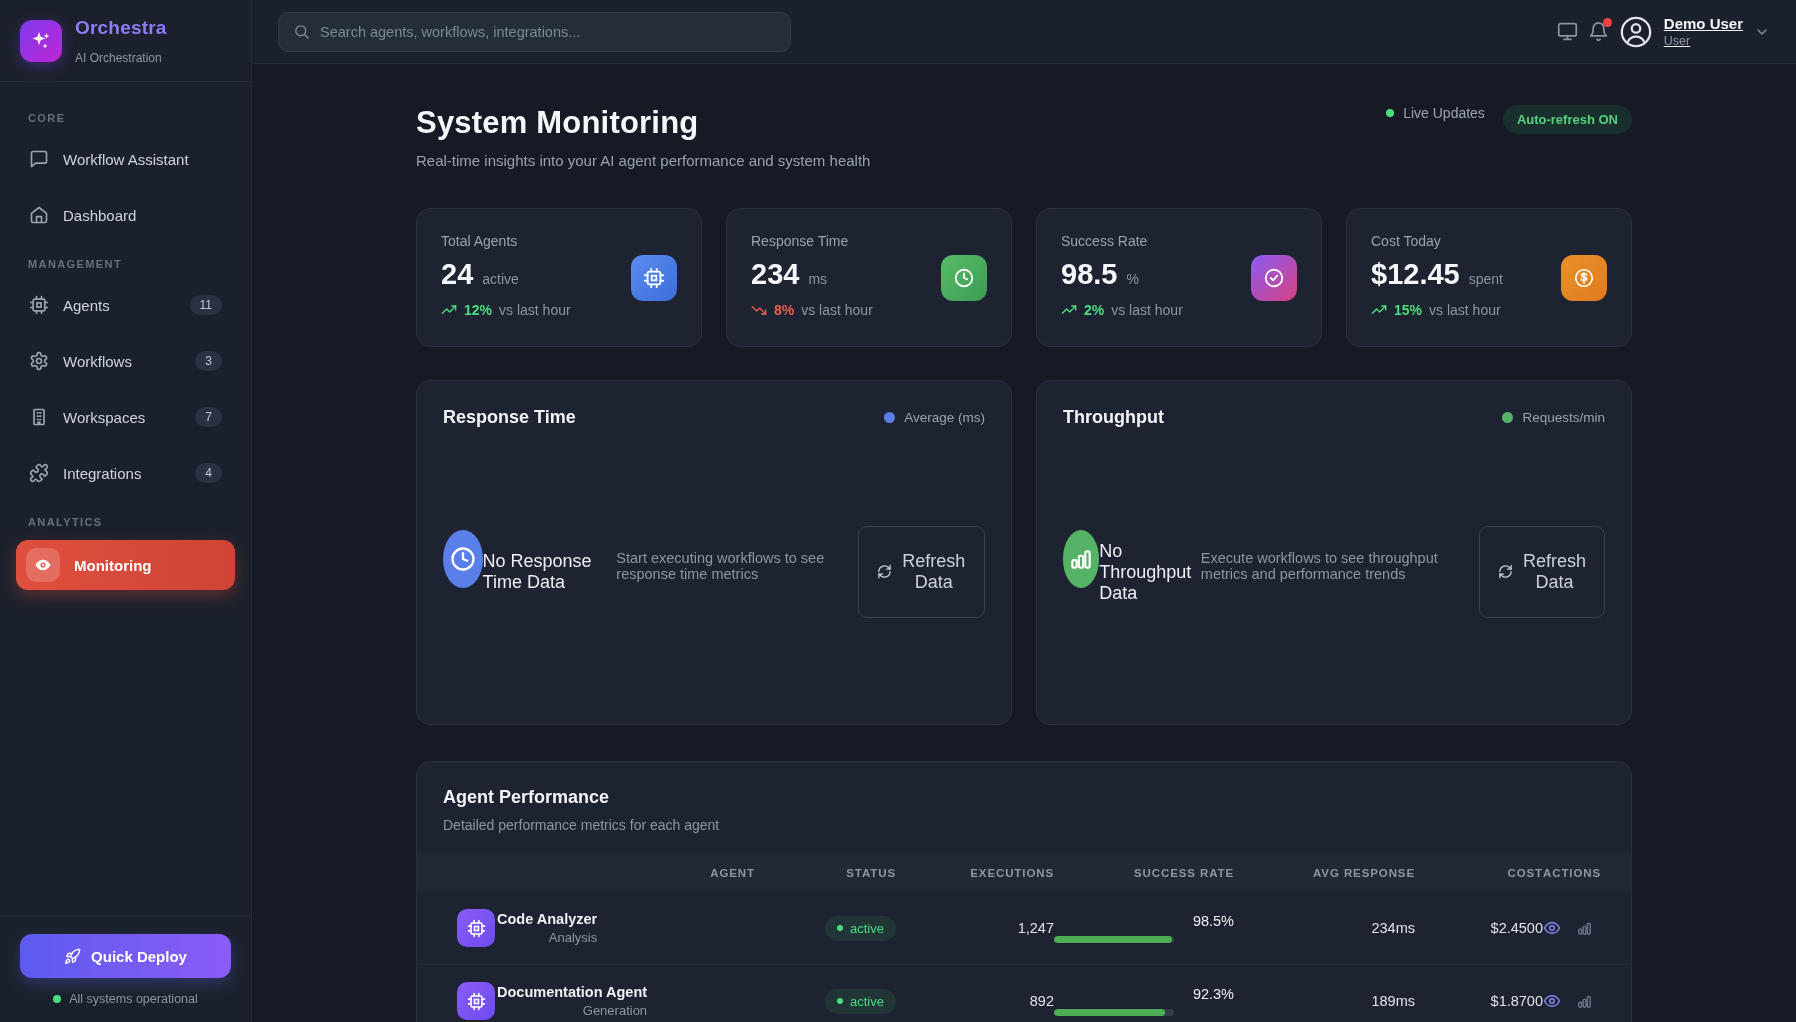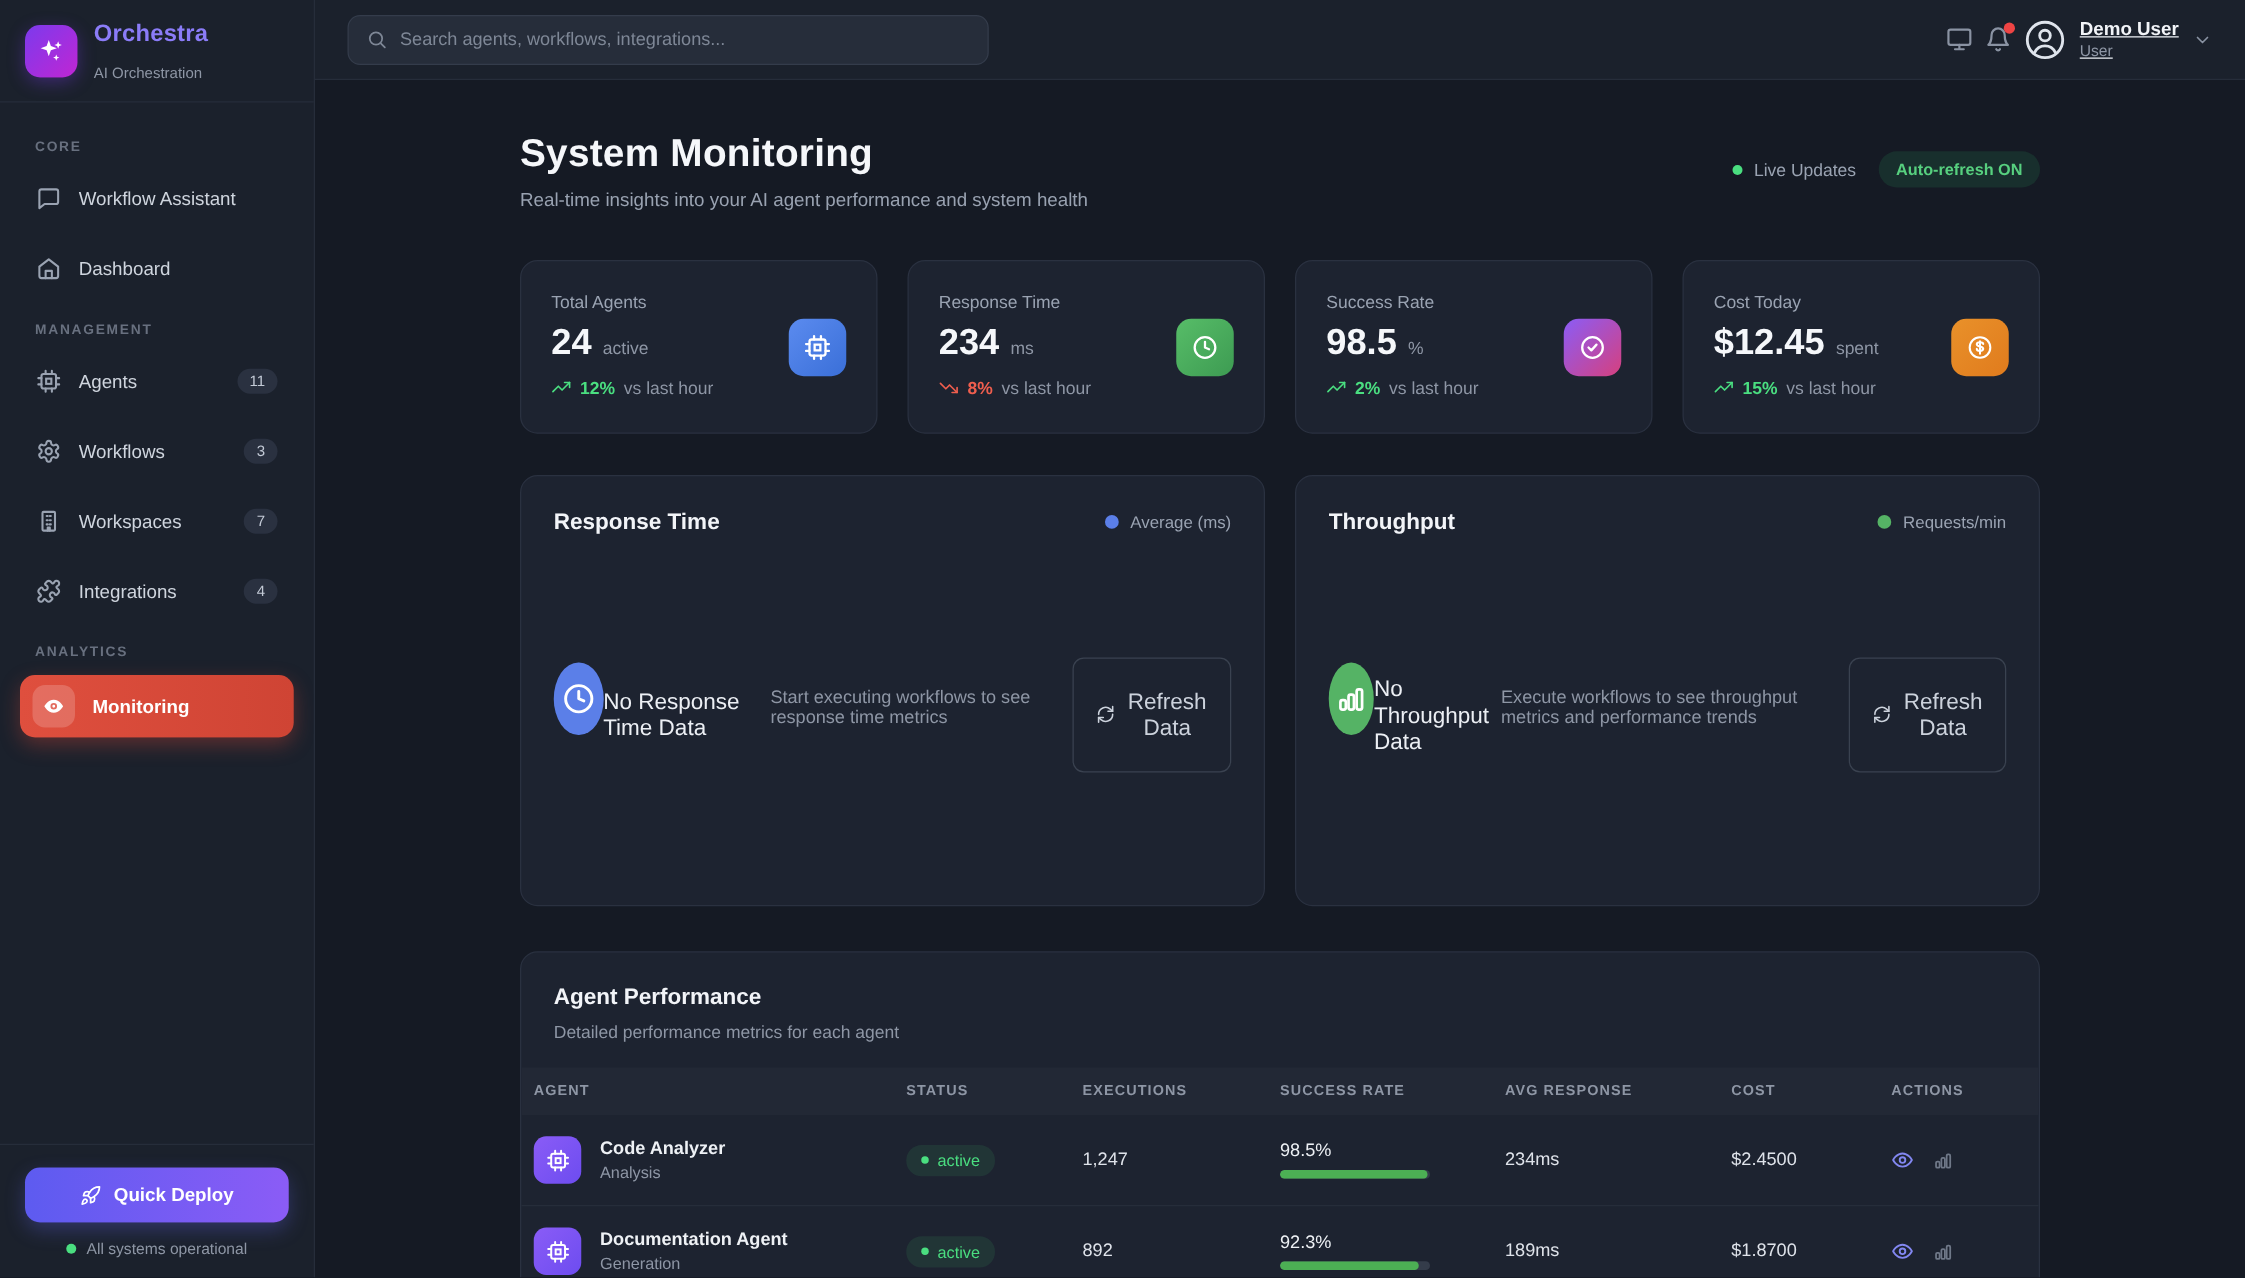--- a/index.html
+++ b/index.html
@@ -89,21 +89,21 @@
   .user-name { font-size:15px; font-weight:700; color:#f2f4f8; }
   .user-role { font-size:12.5px; color:#8e96a5; margin-top:2px; }
 
   .content { flex:1; overflow:hidden; padding-top:41px; }
   .container { width:1216px; margin:0 auto; }
 
   
   .page-head { display:flex; justify-content:space-between; align-items:flex-start; }
   .page-title { font-size:31px; font-weight:700; color:#f5f7fa; letter-spacing:.2px; }
   .page-sub { font-size:15px; color:#99a2b1; margin-top:11px; }
-  .head-right { display:flex; align-items:center; gap:18px; margin-top:16px; }
+  .head-right { display:flex; align-items:flex-start; gap:18px; }
   .live { display:flex; align-items:center; gap:9px; font-size:14px; color:#9aa3b2; }
   .pill-green {
     background:rgba(46,160,92,.16); color:#57d07f; font-size:13px; font-weight:600;
     padding:7px 14px; border-radius:999px;
   }
 
   
   .stats { display:grid; grid-template-columns:repeat(4,1fr); gap:24px; margin-top:39px; }
   .card {
     background:#1d2330; border:1px solid #2a3140; border-radius:14px;
@@ -143,24 +143,24 @@
     margin-top:25px; display:flex; align-items:center; gap:10px;
     background:transparent; border:1px solid #3a4250; border-radius:9px;
     color:#ccd2dc; font-size:18px; font-family:inherit; padding:24px 18px; cursor:pointer;
   }
 
   
   .table-panel { margin-top:36px; overflow:hidden; }
   .table-head-block { padding:25px 26px 21px; }
   .table-title { font-size:18px; font-weight:700; color:#f2f4f8; }
   .table-sub { font-size:14px; color:#8e96a5; margin-top:9px; }
-  .tgrid { display:grid; grid-template-columns:298px 141px 158px 180px 181px 128px 1fr; align-items:center; padding:0 10px; }
+  .tgrid { display:grid; grid-template-columns:298px 141px 158px 180px 181px 128px 1fr; align-items:center; padding:0 40px;text-align:right; }
   .thead { background:#222835; height:38px; font-size:11.5px; font-weight:700; letter-spacing:.9px; color:#8e96a5; text-transform:uppercase; }
   .trow { min-height:73px; border-bottom:1px solid #262d3a; font-size:14.5px; color:#dfe3ea; }
-  .agent-cell { display:flex; align-items:center; gap:15px; }
+  .agent-cell { display:flex; align-items:center; gap:2px; }
   .agent-ic {
     width:38px; height:38px; min-width:38px; border-radius:10px; color:#fff;
     background:linear-gradient(135deg,#8a5cf6 0%,#6d4cf0 100%);
     display:flex; align-items:center; justify-content:center;
   }
   .agent-name { font-size:14.5px; font-weight:600; color:#eef1f5; }
   .agent-type { font-size:13px; color:#8e96a5; margin-top:3px; }
   .status-pill {
     display:inline-flex; align-items:center; gap:7px; width:fit-content;
     background:rgba(62,178,97,.13); color:#4ade80; font-size:13px;

